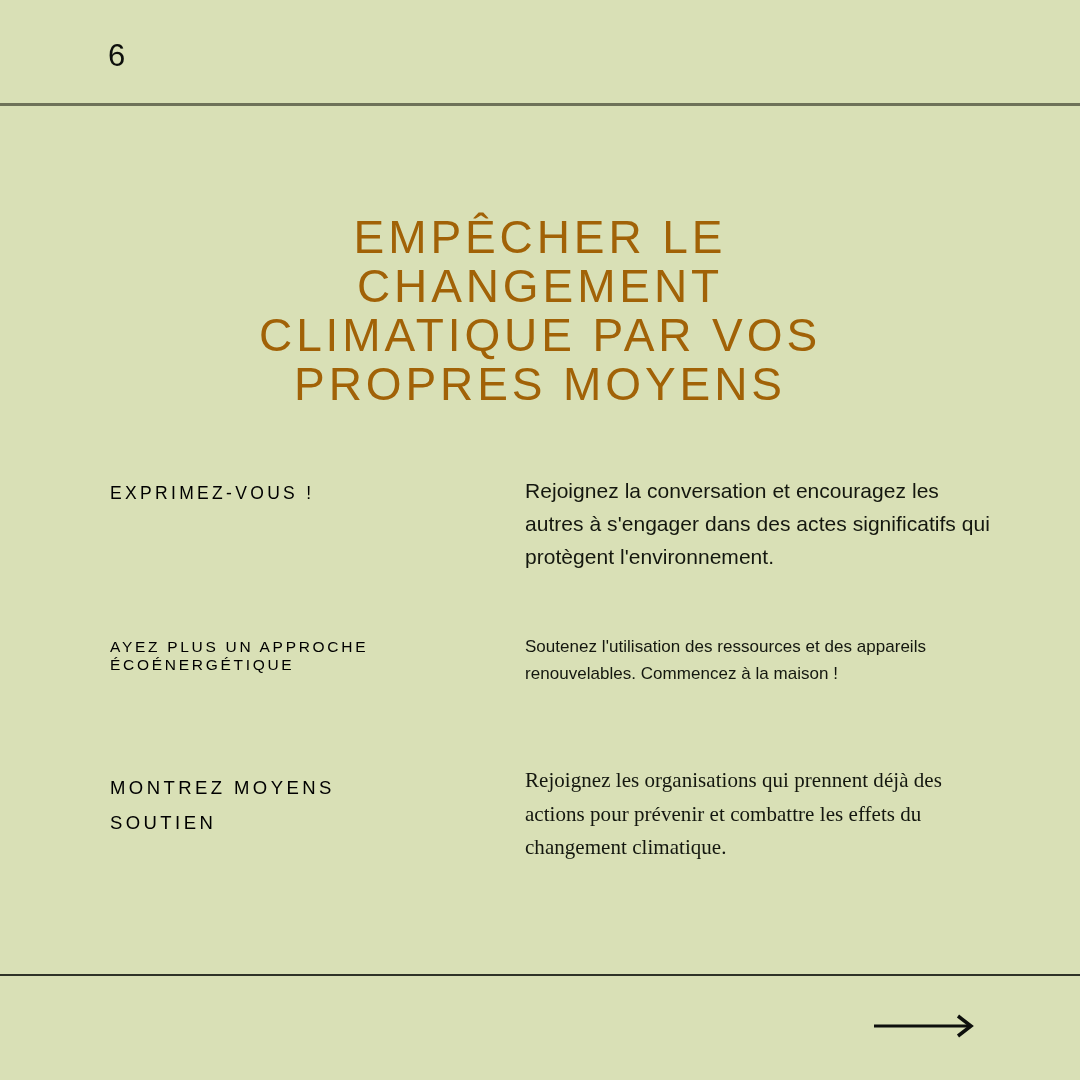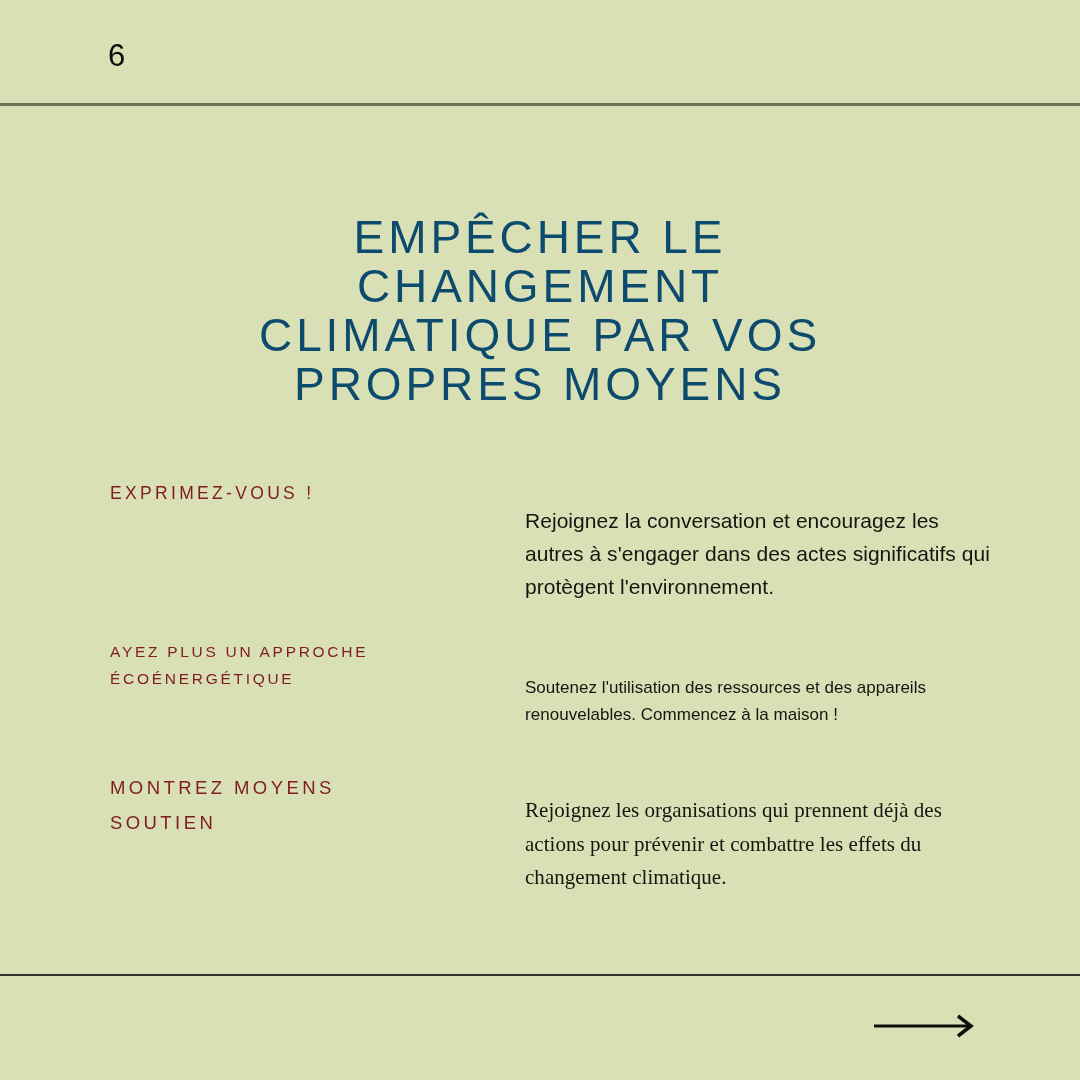--- a/index.html
+++ b/index.html
@@ -57,72 +57,71 @@
   .title {
     position: absolute;
     left: 60px;
     top: 182px;
     width: 960px;
     text-align: center;
     font-size: 46px;
     font-weight: 500;
     line-height: 49px;
     letter-spacing: 0.085em;
-    color: #0c4a6e;
+    color: #a16207;
     white-space: pre-line;
   }
 
   
   .block {
     position: absolute;
     left: 0;
     width: 1080px;
   }
   .block-1 { top: 470px; }
   .block-2 { top: 630px; }
   .block-3 { top: 760px; }
 
   .block .heading {
     position: absolute;
     left: 110px;
     width: 400px;
     font-weight: 500;
-    color: #7f1d1d;
+    color: #000000;
     white-space: pre-line;
   }
   .block .body {
     position: absolute;
     left: 525px;
     width: 470px;
     font-weight: 400;
     color: #14170f;
-    margin-top: 30px;
   }
 
   .block-1 .heading {
     top: 9px;
     font-size: 17.5px;
     letter-spacing: 0.19em;
     line-height: 28px;
   }
   .block-1 .body {
     top: 4px;
     font-size: 21px;
     line-height: 33px;
     letter-spacing: 0.002em;
   }
 
   .block-2 .heading {
     top: 8px;
     font-size: 15.5px;
     letter-spacing: 0.175em;
-    line-height: 27px;
+    line-height: 18px;
   }
   .block-2 .body {
-    top: 14px;
+    top: 3px;
     font-size: 17px;
     line-height: 27px;
     letter-spacing: 0.002em;
   }
 
   .block-3 .heading {
     top: 10px;
     font-size: 18.5px;
     letter-spacing: 0.185em;
     line-height: 35px;

